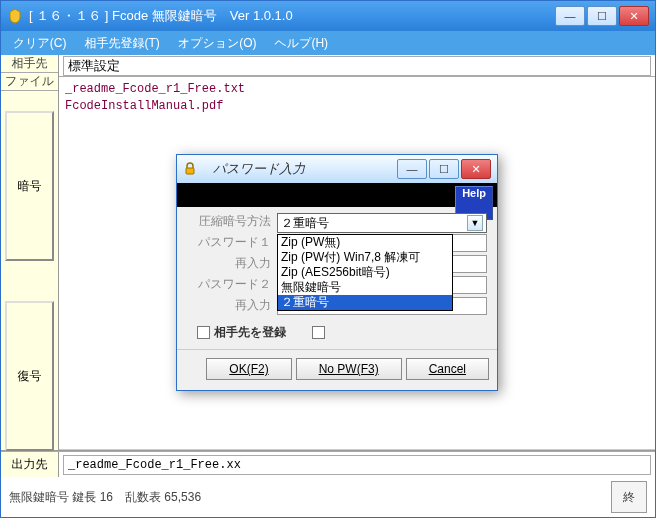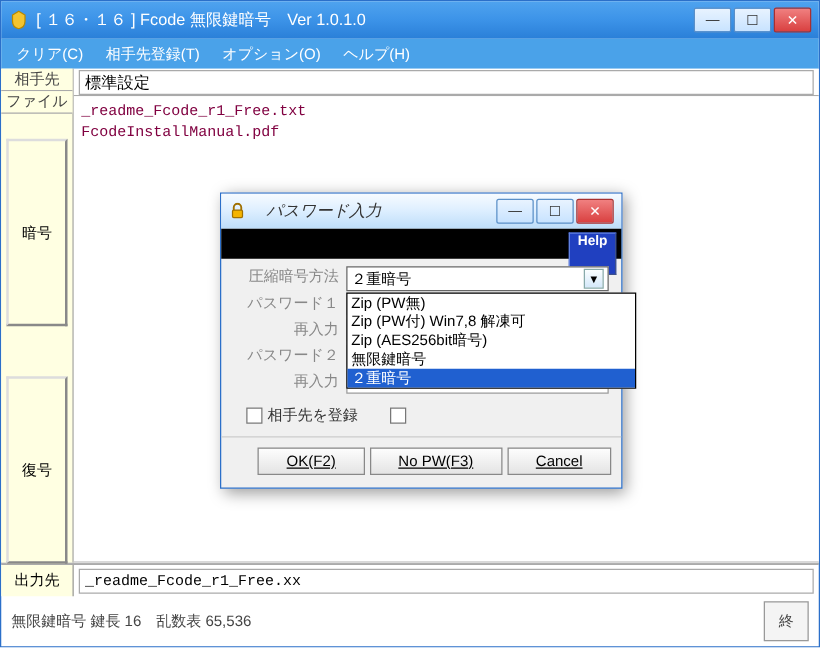--- a/index.html
+++ b/index.html
@@ -40,28 +40,28 @@
   .dlg-title { flex:1; font-size:13px; color:#333; display:flex; align-items:center; gap:16px;font-style:italic;}
   .dlg-winbtns { display:flex; gap:2px;}
   .dlg-prompt { background:#000; color:#fff; height:24px; display:flex; align-items:center; justify-content:center; font-weight:bold; font-size:13px; position:relative;}
   .help-btn { position:absolute; right:4px; top:3px; height:34px; padding:0 6px; background:#2040c0; color:#fff; border:1px outset #6080e0; font-size:11px; cursor:pointer;}
   .dlg-body { padding:6px 10px 2px 10px; position:relative;}
   .form-row { display:flex; align-items:flex-start; height:20px; margin-bottom:1px;}
   .form-label { width:90px; text-align:right; padding-right:6px; color:#888; font-size:12px;}
   .form-input { flex:1; height:18px; border:1px solid #999; background:#fff; font-size:12px; padding:0 3px;}
   .form-select { flex:1; height:20px; border:1px solid #666; background:#fff; font-size:12px; padding:0 3px; display:flex; align-items:center; justify-content:space-between; cursor:pointer;}
   .select-arrow { width:16px; height:16px; background:linear-gradient(#fafeff,#d4e8fa); border:1px solid #8aa; display:flex; align-items:center; justify-content:center; font-size:9px;}
-  .check-row { display:flex; gap:26px; padding:6px 0 2px 10px;}
+  .check-row { display:flex; gap:26px; padding:6px 0 2px 10px;font-weight:bold;}
   .check-item { display:flex; align-items:center; gap:4px; font-size:12px; color:#333; cursor:pointer;}
   .checkbox { width:13px; height:13px; border:1px solid #777; background:#fff;}
   .dlg-btnrow { display:flex; justify-content:flex-end; gap:4px; padding:8px 8px 10px 8px; border-top:1px solid #ccc; margin-top:4px;}
   .dlg-btn { height:22px; padding:0 22px; background:linear-gradient(#fdfdfd,#e4e4e4); border:1px solid #888; font-size:12px; cursor:pointer; display:flex; align-items:center;text-decoration:underline;}
   
   
-  .dropdown-list { position:absolute; left:100px; top:27px; width:232px; background:#fff; border:1px solid #000; z-index:10;}
+  .dropdown-list { position:absolute; left:100px; top:27px; width:176px; background:#fff; border:1px solid #000; z-index:10;}
   .dd-item { height:15px; padding:0 3px; font-size:12px; display:flex; align-items:center; cursor:pointer;}
   .dd-item.selected { background:#2060d0; color:#fff;}
   
   svg { display:block; }
 </style>
 </head>
 <body>
 
 <div class="main-window">
   <div class="titlebar">

